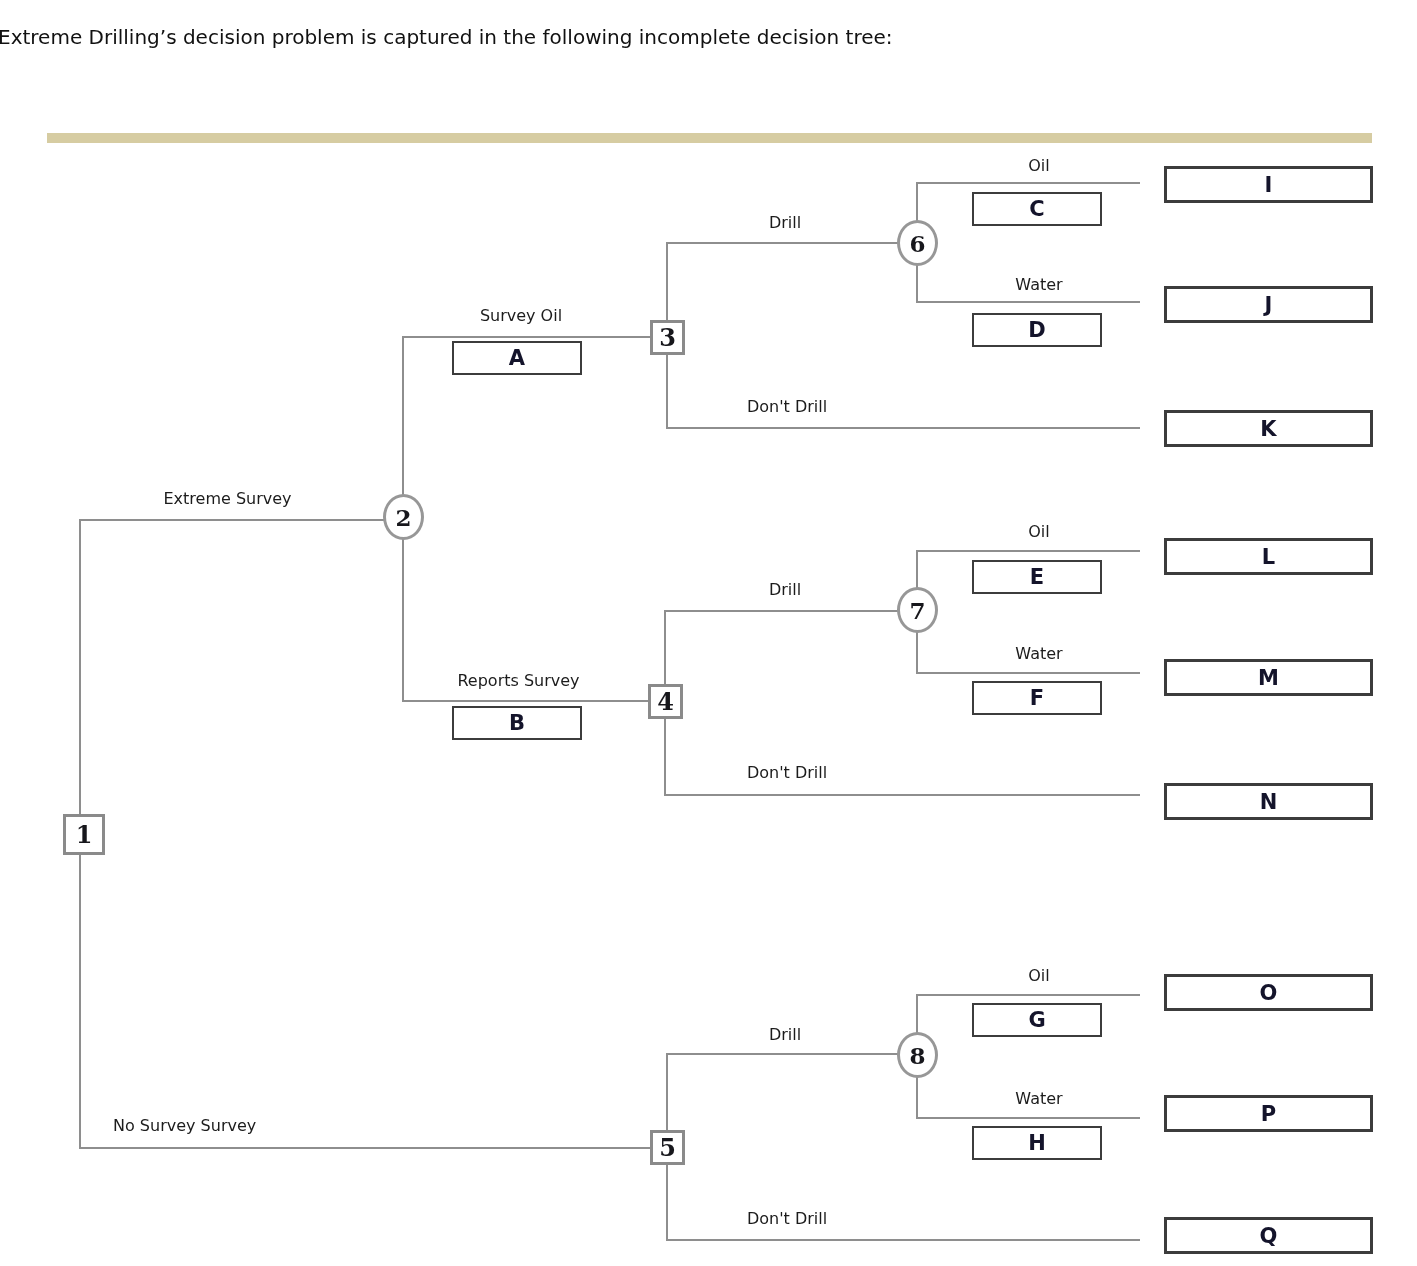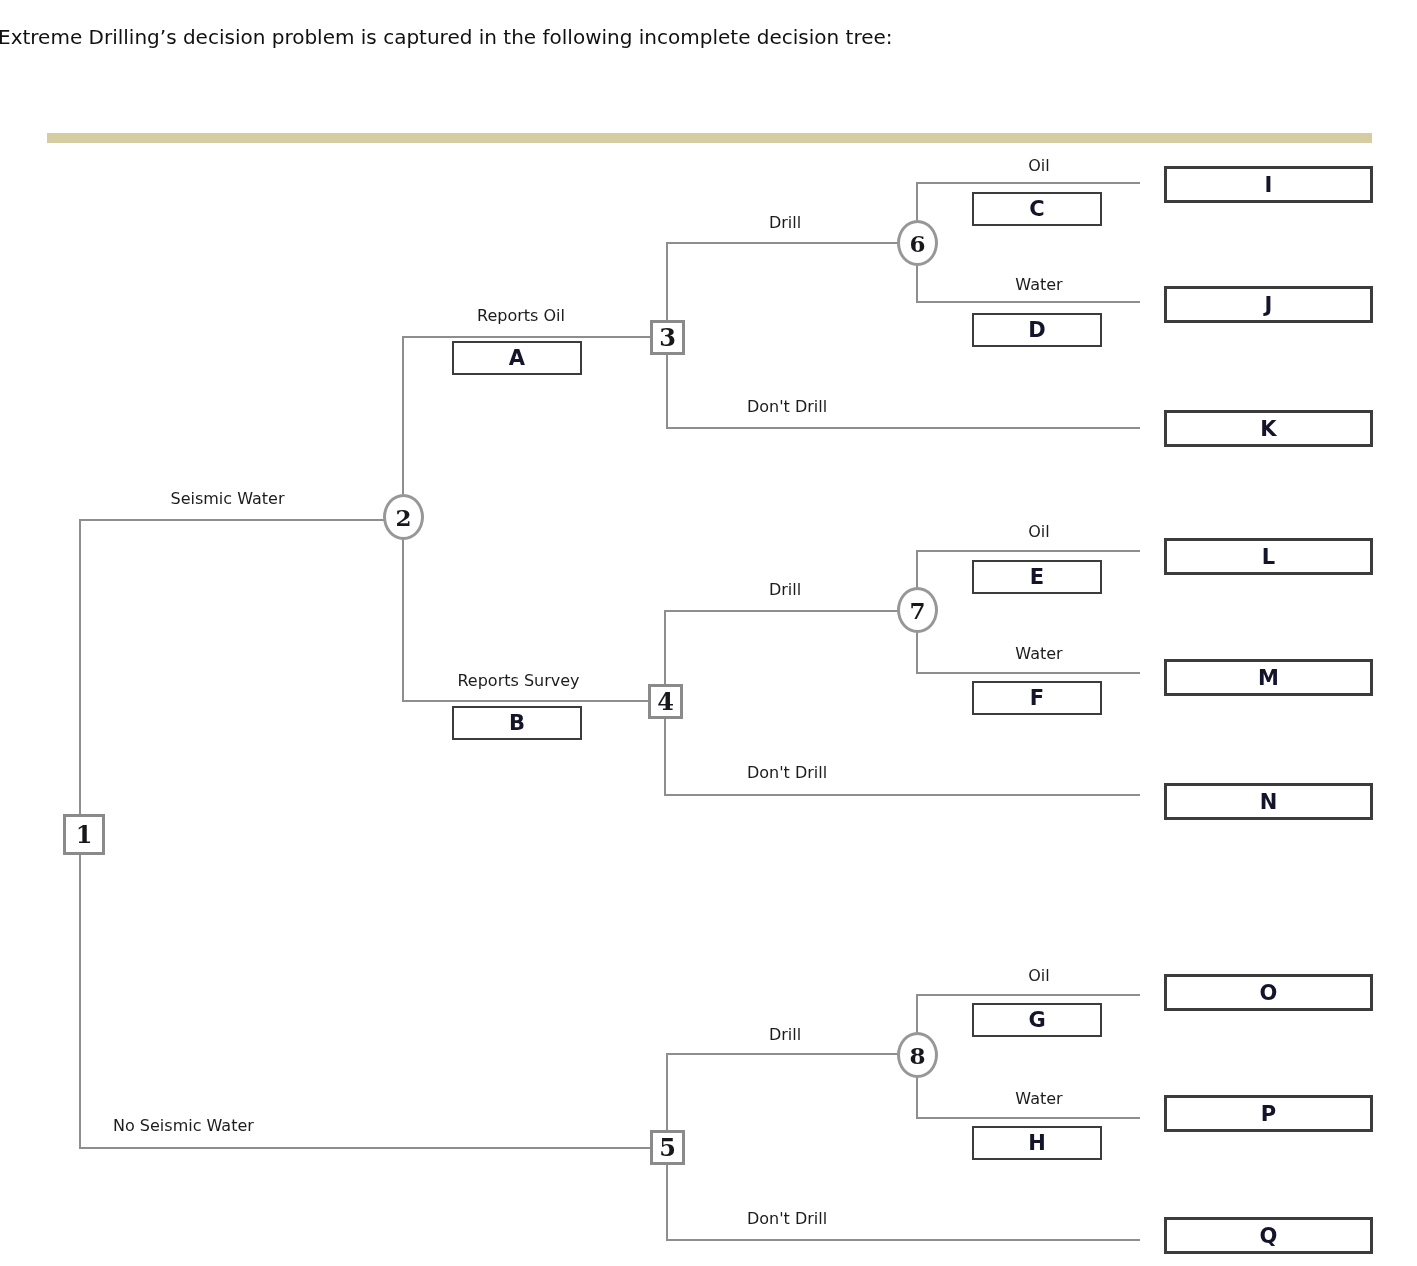--- a/index.html
+++ b/index.html
@@ -98,23 +98,23 @@
   <div class="el" style="left:897px;top:220px;width:41px;height:46px;">
       <span>6</span>
     </div>
   <div class="el" style="left:897px;top:587px;width:41px;height:46px;">
       <span>7</span>
     </div>
   <div class="el" style="left:897px;top:1032px;width:41px;height:46px;">
       <span>8</span>
     </div>
 
-  <div class="blabel" style="left:135px;top:489px;width:185px;">Seismic Water</div>
-  <div class="blabel" style="left:113px;top:1116px;width:228px;text-align:left;">No Seismic Water</div>
-  <div class="blabel" style="left:451px;top:306px;width:140px;">Reports Oil</div>
+  <div class="blabel" style="left:135px;top:489px;width:185px;">Extreme Survey</div>
+  <div class="blabel" style="left:113px;top:1116px;width:228px;text-align:left;">No Survey Survey</div>
+  <div class="blabel" style="left:451px;top:306px;width:140px;">Survey Oil</div>
   <div class="blabel" style="left:431px;top:671px;width:175px;">Reports Survey</div>
 
   <div class="blabel" style="left:745px;top:213px;width:80px;">Drill</div>
   <div class="blabel" style="left:727px;top:397px;width:120px;">Don't Drill</div>
   <div class="blabel" style="left:1009px;top:156px;width:60px;">Oil</div>
   <div class="blabel" style="left:1003px;top:275px;width:72px;">Water</div>
 
   <div class="blabel" style="left:745px;top:580px;width:80px;">Drill</div>
   <div class="blabel" style="left:727px;top:763px;width:120px;">Don't Drill</div>
   <div class="blabel" style="left:1009px;top:522px;width:60px;">Oil</div>

